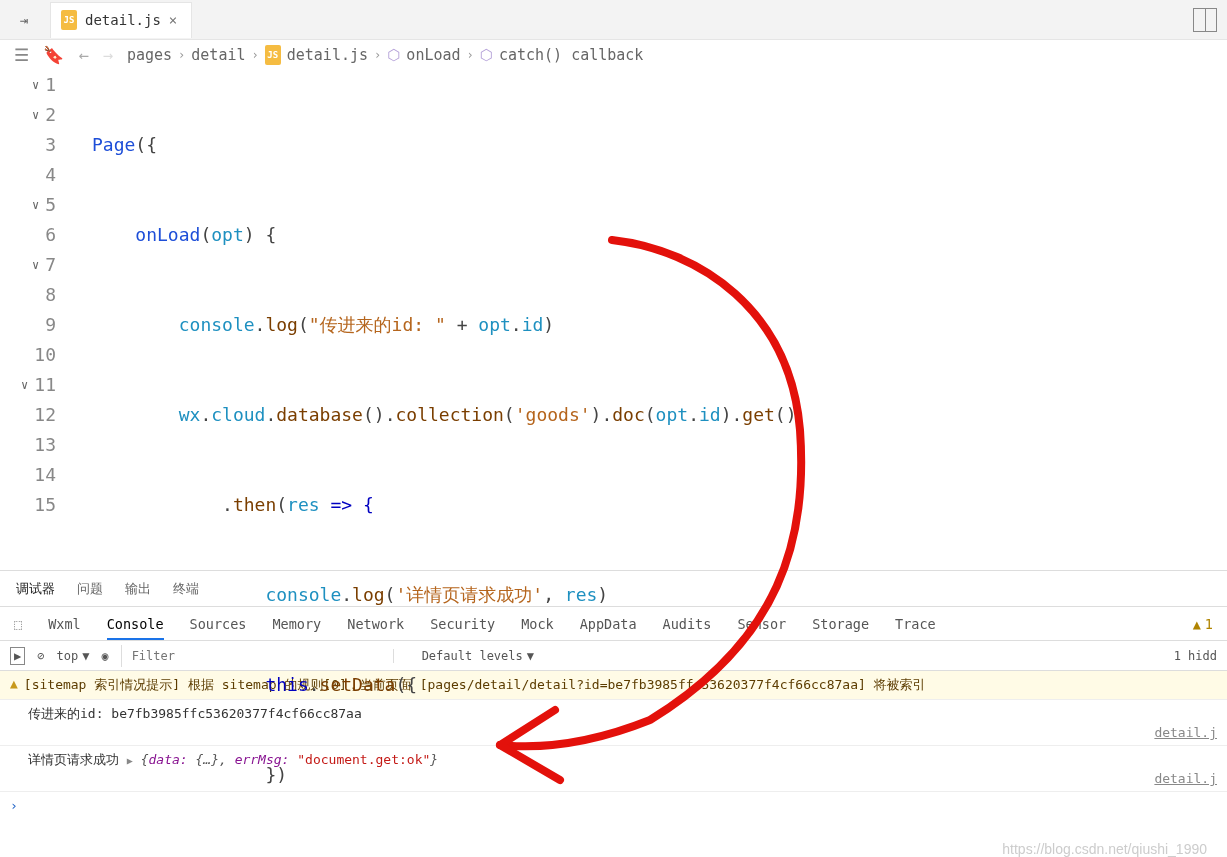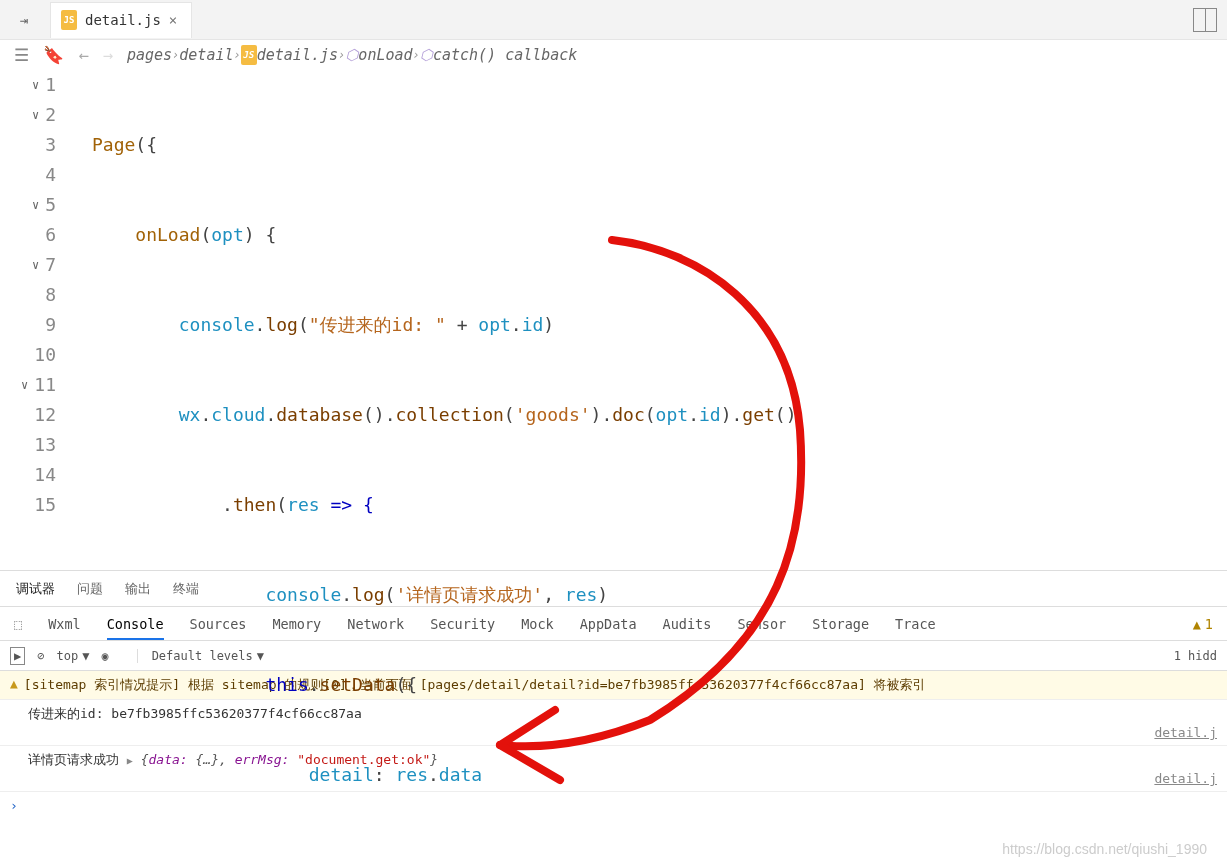--- a/index.html
+++ b/index.html
@@ -7,33 +7,33 @@
 .top-tabs { height:40px; display:flex; align-items:center; background:#f3f3f3; border-bottom:1px solid #e5e5e5; padding-left:8px; }
 .top-tabs .side-icon { width:24px; height:24px; display:flex; align-items:center; justify-content:center; color:#666; margin:0 4px; }
 .tab { height:36px; background:#fff; display:flex; align-items:center; padding:0 14px 0 10px; margin-left:10px; gap:8px; border-top:1px solid #e5e5e5; border-right:1px solid #e5e5e5; border-left:1px solid #e5e5e5; }
 .file-icon { width:16px; height:20px; background:#f5bc42; display:flex; align-items:center; justify-content:center; font-size:9px; color:#fff; font-weight:bold; border-radius:2px; }
 .tab-spacer { flex:1; }
 .split-icon { width:24px; height:24px; margin-right:10px; border:1px solid #888; position:relative; }
 .split-icon::after { content:""; position:absolute; left:50%; top:0; bottom:0; width:1px; background:#888; }
 .toolbar { height:30px; display:flex; align-items:center; padding:0 14px; gap:14px; font-size:15px; color:#888; }
 .toolbar .bm { color:#aaa; font-size:17px; }
 .toolbar .navarrow { color:#aaa; font-size:17px; }
-.breadcrumbs { display:flex; align-items:center; font-size:15px;font-style:italic; }
+.breadcrumbs { display:flex; align-items:center; gap:6px; font-size:15px; }
 .breadcrumbs .sep { color:#999; font-size:12px; }
 .breadcrumbs .cube { color:#b4a0d8; }
 .breadcrumbs .item { color:#666; }
 .editor { display:flex; height:500px; font-family:Consolas,"Microsoft YaHei",monospace; font-size:18px; line-height:30px; }
 .gutter { width:74px; text-align:right; color:#888; padding-right:18px; user-select:none; position:relative; }
 .gutter .linegroup { height:30px; display:flex; align-items:center; justify-content:flex-end; gap:6px; }
 .gutter .fold { color:#666; font-size:12px; cursor:pointer; }
 .code { flex:1; white-space:pre; position:relative; }
 .code-row { height:30px; padding-left:18px; position:relative; }
 .code-row span { position:relative; z-index:1; }
 .kw { color:#0000c0; }
-.fn { color:#a16207;margin-top:22px; }
+.fn { color:#1d4ed8;margin-top:22px; }
 .meth { color:#7a3e00; }
 .punc { color:#444; }
 .var { color:#1e90c0;text-align:right; }
 .str { color:#b5651d; }
 .this { color:#0000c0; }
 .prop { color:#1e90c0; }
 .panel-tabs { height:36px; border-top:1px solid #ddd; display:flex; align-items:center; padding:0 16px; gap:22px; font-size:13px; color:#666; }
 .panel-tabs .ptab.active { color:#222; position:relative; }
 .devtools-tabs { height:34px; border-top:1px solid #ddd; display:flex; align-items:center; padding:0 14px; gap:26px; font-size:13.5px; color:#555; }
 .devtools-tabs .ico { color:#888; }
@@ -147,21 +147,20 @@
       </div>
   </div>
   <div class="code">
     <div class="code-row"><span class="fn">Page</span><span class="punc">(</span><span class="punc">{</span></div>
     <div class="code-row"><span>    </span><span class="fn">onLoad</span><span class="punc">(</span><span class="var">opt</span><span class="punc">) {</span></div>
     <div class="code-row"><span>        </span><span class="var">console</span><span class="punc">.</span><span class="meth">log</span><span class="punc">(</span><span class="str">"传进来的id: "</span><span class="punc"> + </span><span class="var">opt</span><span class="punc">.</span><span class="prop">id</span><span class="punc">)</span></div>
     <div class="code-row"><span>        </span><span class="var">wx</span><span class="punc">.</span><span class="prop">cloud</span><span class="punc">.</span><span class="meth">database</span><span class="punc">().</span><span class="meth">collection</span><span class="punc">(</span><span class="str">'goods'</span><span class="punc">).</span><span class="meth">doc</span><span class="punc">(</span><span class="var">opt</span><span class="punc">.</span><span class="prop">id</span><span class="punc">).</span><span class="meth">get</span><span class="punc">()</span></div>
     <div class="code-row"><span>            </span><span class="punc">.</span><span class="meth">then</span><span class="punc">(</span><span class="var">res</span><span class="kw"> =&gt; {</span></div>
     <div class="code-row"><span>                </span><span class="var">console</span><span class="punc">.</span><span class="meth">log</span><span class="punc">(</span><span class="str">'详情页请求成功'</span><span class="punc">, </span><span class="var">res</span><span class="punc">)</span></div>
     <div class="code-row"><span>                </span><span class="this">this</span><span class="punc">.</span><span class="meth">setData</span><span class="punc">({</span></div>
-    <div class="code-row"><span>                    </span><span class="prop">detail</span><span class="punc">: </span><span class="var">res</span><span class="punc">.</span><span class="prop">data</span></div>
     <div class="code-row"><span>                </span><span class="punc">})</span></div>
     
     
     
     
     
     
   </div>
 </div>
 
@@ -188,21 +187,22 @@
   <span class="dtab">Trace</span>
   <div class="dt-spacer"></div>
   <span class="warn-count">▲ <span>1</span></span>
 </div>
 
 <div class="console-ctrl">
   <span style="border:1px solid #888;padding:1px 3px;">▶</span>
   <span>⊘</span>
   <span class="fake-select"><span>top</span> ▼</span>
   <span>◉</span>
-  <span class="fake-select" style="border-left:1px solid #ddd;padding-left:14px;margin-left:16px;"><span>Default levels</span> ▼</span>
+  <input class="filter" placeholder="Filter" style="">
+  <span class="fake-select" style="border-left:1px solid #ddd;padding-left:28px;"><span>Default levels</span> ▼</span>
   <div class="ctrl-spacer"></div>
   <span>1 hidd</span>
 </div>
 
 <div class="console-body">
   <div class="console-row warn">
     <span class="warn-ico">▲</span>
     <span class="row-text">[sitemap 索引情况提示] 根据 sitemap 的规则[0]，当前页面 [pages/detail/detail?id=be7fb3985ffc53620377f4cf66cc87aa] 将被索引</span>
   </div>
   <div class="console-row">

